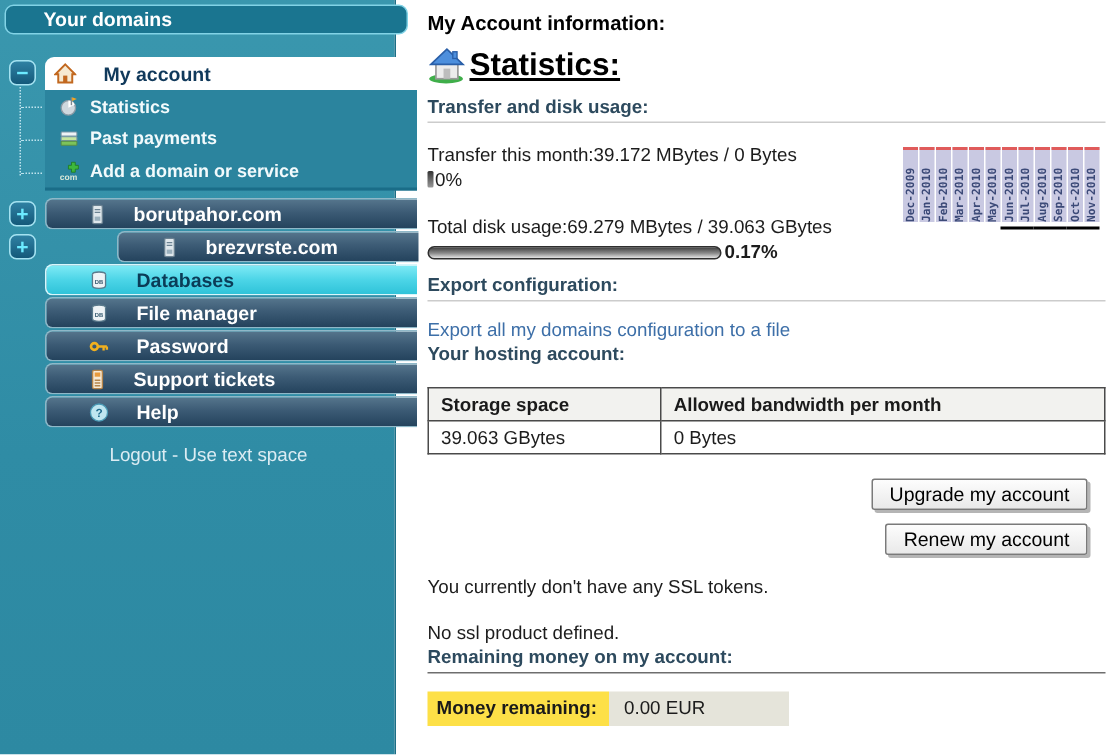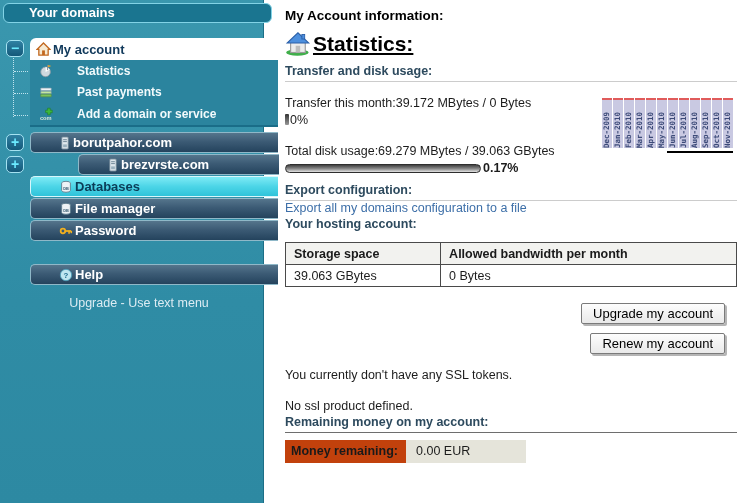--- a/index.html
+++ b/index.html
@@ -22,33 +22,33 @@
   }
   .btn-toggle {
     position:absolute; left:6px; width:18px; height:17px; border-radius:5px;
     border:1px solid #a5e2f1; background:linear-gradient(#2f81a3,#14597a);
     color:#6ceaff; font-weight:bold; text-align:center; line-height:14px; font-size:14px;
     cursor:pointer;
   }
   .tree-v { position:absolute; left:13px; top:58px; height:59px; border-left:1px dotted #bfe3ee; }
   .tree-h { position:absolute; left:14px; width:14px; border-top:1px dotted #bfe3ee; }
   .row {
-    display:flex; align-items:center; gap:2px; padding-left:6px;
+    display:flex; align-items:center; gap:18px; padding-left:6px;
     height:21px; font-weight:bold; font-size:13px; color:#fff; cursor:pointer;
   }
   .row-myaccount {
     position:absolute; left:30px; top:38px; width:248px; height:22px;
     background:#fff; color:#10395b; border-radius:6px 0 0 0;
   }
   .submenu {
     position:absolute; left:30px; top:60px; width:248px; height:67px;
     background:#2b849e; border-bottom:2px solid #1a6d88;
   }
   .submenu .srow {
-    height:21.5px; display:flex; align-items:center; gap:24px; padding-left:9px;
+    height:21.5px; display:flex; align-items:center; gap:7px; padding-left:9px;
     color:#f2fafc; font-weight:bold; font-size:12px; cursor:pointer;
   }
   .row-slate {
     position:absolute; left:30px; width:248px; height:21px;
     background:linear-gradient(180deg,#55758c 0%,#3c5b75 45%,#24435d 100%);
     border:1px solid #8fb8c8; border-right:none; border-radius:5px 0 0 5px;padding-left:28px;
   }
   .row-active {
     background:linear-gradient(180deg,#7eeaf5 0%,#4cd5e7 50%,#2fc3d9 100%);
     color:#0b3c57; border-color:#d8f6fb;
@@ -62,21 +62,21 @@
   
   .main {
     position:absolute; left:279px; top:0; right:0; bottom:0;
     background:#fff; padding:6px 2px 0 6px; color:#1c1c1c; font-size:12.5px;
   }
   .page-title { font-size:13.5px; font-weight:bold; color:#000; margin:2px 0 8px; }
   .stats-heading { display:flex; align-items:center; gap:1px; font-size:21px; font-weight:bold; color:#000; margin:0 0 8px; }
   .stats-heading .txt { text-decoration:underline; }
   .section {
     font-size:12.5px; font-weight:bold; color:#2d4a5e;
-    border-bottom:1px solid #ccc; padding-bottom:3px; margin:8px 0 0;
+    border-bottom:1px solid #ccc; padding-bottom:3px; margin:8px 0 12px;
   }
   .no-line { border-bottom:none; }
   .dark-line { border-bottom:1px solid #6e6e6e; }
 
   .usage { display:flex; margin-top:14px; }
   .usage-left { width:300px; }
   .u-pct { margin-top:3px; }
   .minibar {
     display:inline-block; width:4px; height:11px; vertical-align:-1px;
     background:linear-gradient(#333,#999); border-radius:1px; margin-right:1px;
@@ -118,21 +118,21 @@
     font-family:"Liberation Sans", sans-serif; font-size:13px; color:#000;
     padding:2px 11px; background:linear-gradient(#fdfdfd,#e9e9e9);
     border:1px solid #7a7a7a; border-radius:2px;
     box-shadow:2px 2px 0 rgba(120,120,120,.55); cursor:pointer;
   }
   .ssl-title { margin-top:16px; }
   .t1 { margin:14px 0 0; }
   .t2 { margin:17px 0 0; }
   .money-title { margin-top:2px; }
   .money-row { display:flex; margin-top:7px; height:23px; line-height:23px; }
-  .money-label { width:121px; background:#c2410c; font-weight:bold; color:#1a1a1a; text-align:right; padding-right:8px; }
+  .money-label { width:121px; background:#fde047; font-weight:bold; color:#1a1a1a; text-align:right; padding-right:8px; }
   .money-value { width:120px; background:#e5e4da; padding-left:10px; }
 </style>
 </head>
 <body>
 
 <aside class="sidebar">
   <div class="domains-header">Your domains</div>
 
   <div class="btn-toggle" style="top:40px;">−</div>
 
@@ -237,32 +237,44 @@
     <span class="icon">
       <svg width="14" height="14" viewBox="0 0 16 16">
           <ellipse cx="8" cy="3.5" rx="5" ry="2" fill="#eef3f6" stroke="#5a7a8c"></ellipse>
           <path d="M3 3.5 v8.5 a5 2 0 0 0 10 0 v-8.5" fill="#eef3f6" stroke="#5a7a8c"></path>
           <text x="8" y="11" font-size="4.5" text-anchor="middle" font-weight="bold" fill="#33586e">DB</text>
         </svg>
     </span>
     <span>File manager</span>
   </div>
 
+  <div class="row-slate row" style="top:242px;">
+    <span class="icon">
+      <svg width="12" height="14" viewBox="0 0 12 15">
+          <rect x="2.5" y="1" width="7" height="13" rx="1" fill="#f5e9d5" stroke="#b5854a"></rect>
+          <rect x="4" y="2.5" width="4" height="3" fill="#e89a3c"></rect>
+          <line x1="4" y1="8" x2="8" y2="8" stroke="#b5854a"></line>
+          <line x1="4" y1="10" x2="8" y2="10" stroke="#b5854a"></line>
+          <line x1="4" y1="12" x2="8" y2="12" stroke="#b5854a"></line>
+        </svg>
+    </span>
+    <span>Support tickets</span>
+  </div>
 
   <div class="row-slate row" style="top:264px;">
     <span class="icon">
       <svg width="14" height="14" viewBox="0 0 16 16">
           <circle cx="8" cy="8" r="6.5" fill="#bfe6f0" stroke="#4a9ab5"></circle>
           <text x="8" y="11.5" font-size="9" text-anchor="middle" font-weight="bold" fill="#1d6a8c">?</text>
         </svg>
     </span>
     <span>Help</span>
   </div>
 
-  <div class="logout">Upgrade - Use text menu</div>
+  <div class="logout">Logout - Use text space</div>
 </aside>
 
 <main class="main">
 
   <div class="page-title">My Account information:</div>
 
   <div class="stats-heading">
     <span class="icon">
       <svg width="27" height="25" viewBox="0 0 24 22">
           <ellipse cx="11" cy="19" rx="10" ry="2.8" fill="#3fae4a"></ellipse>

